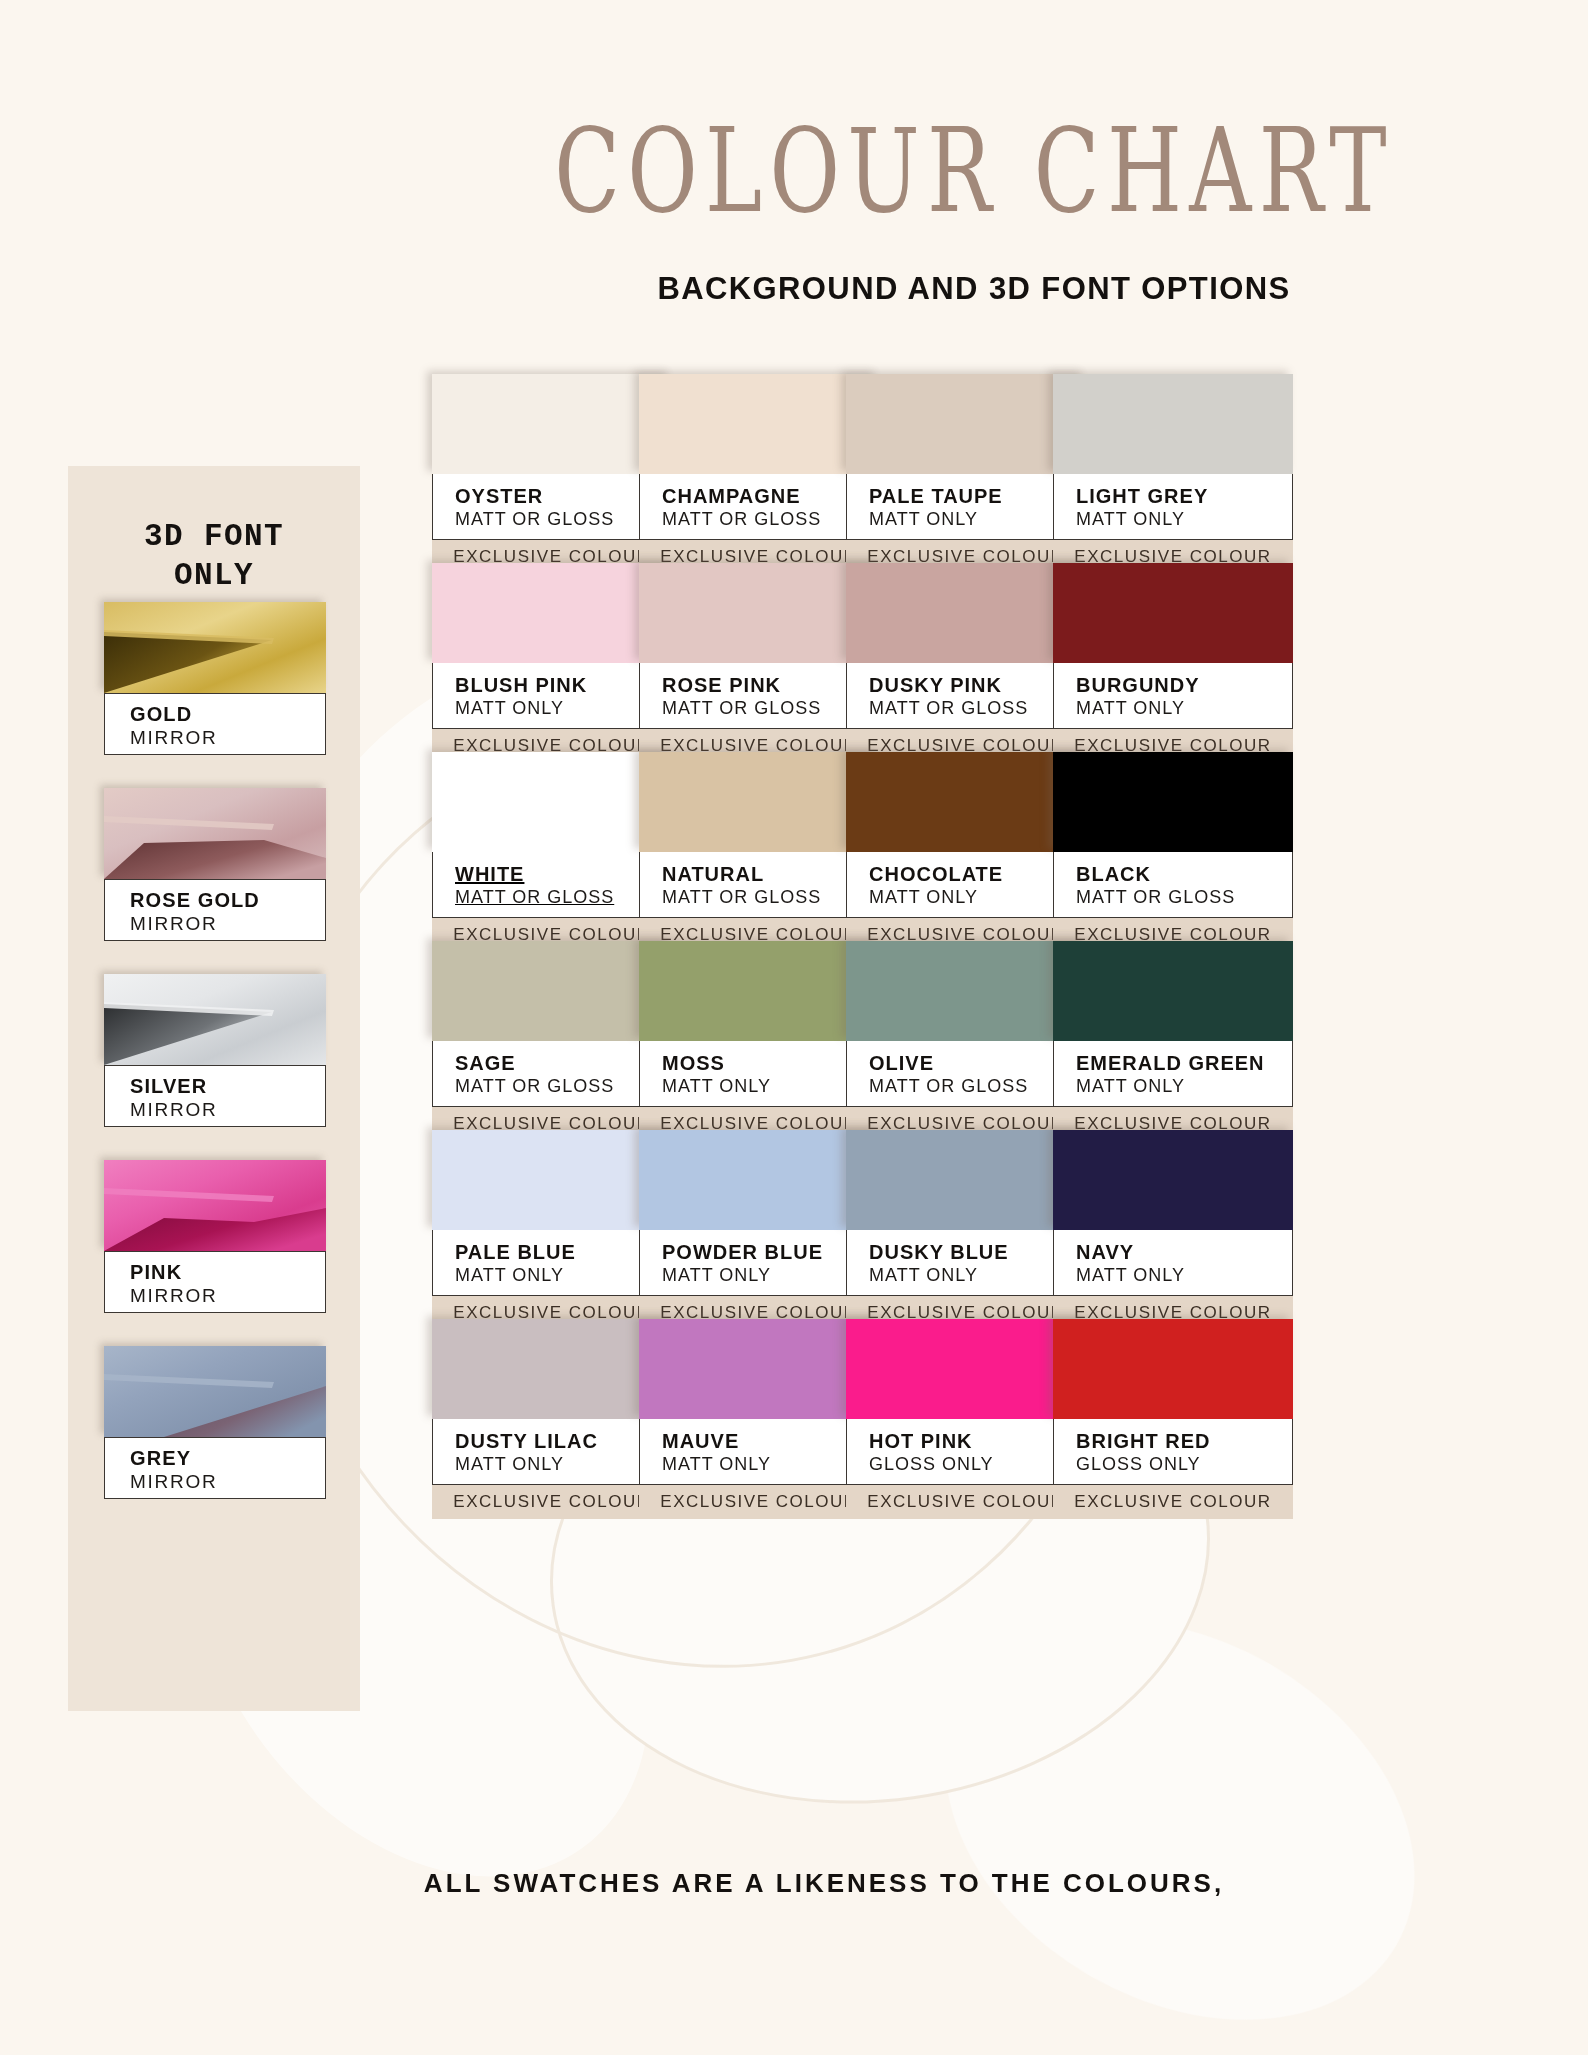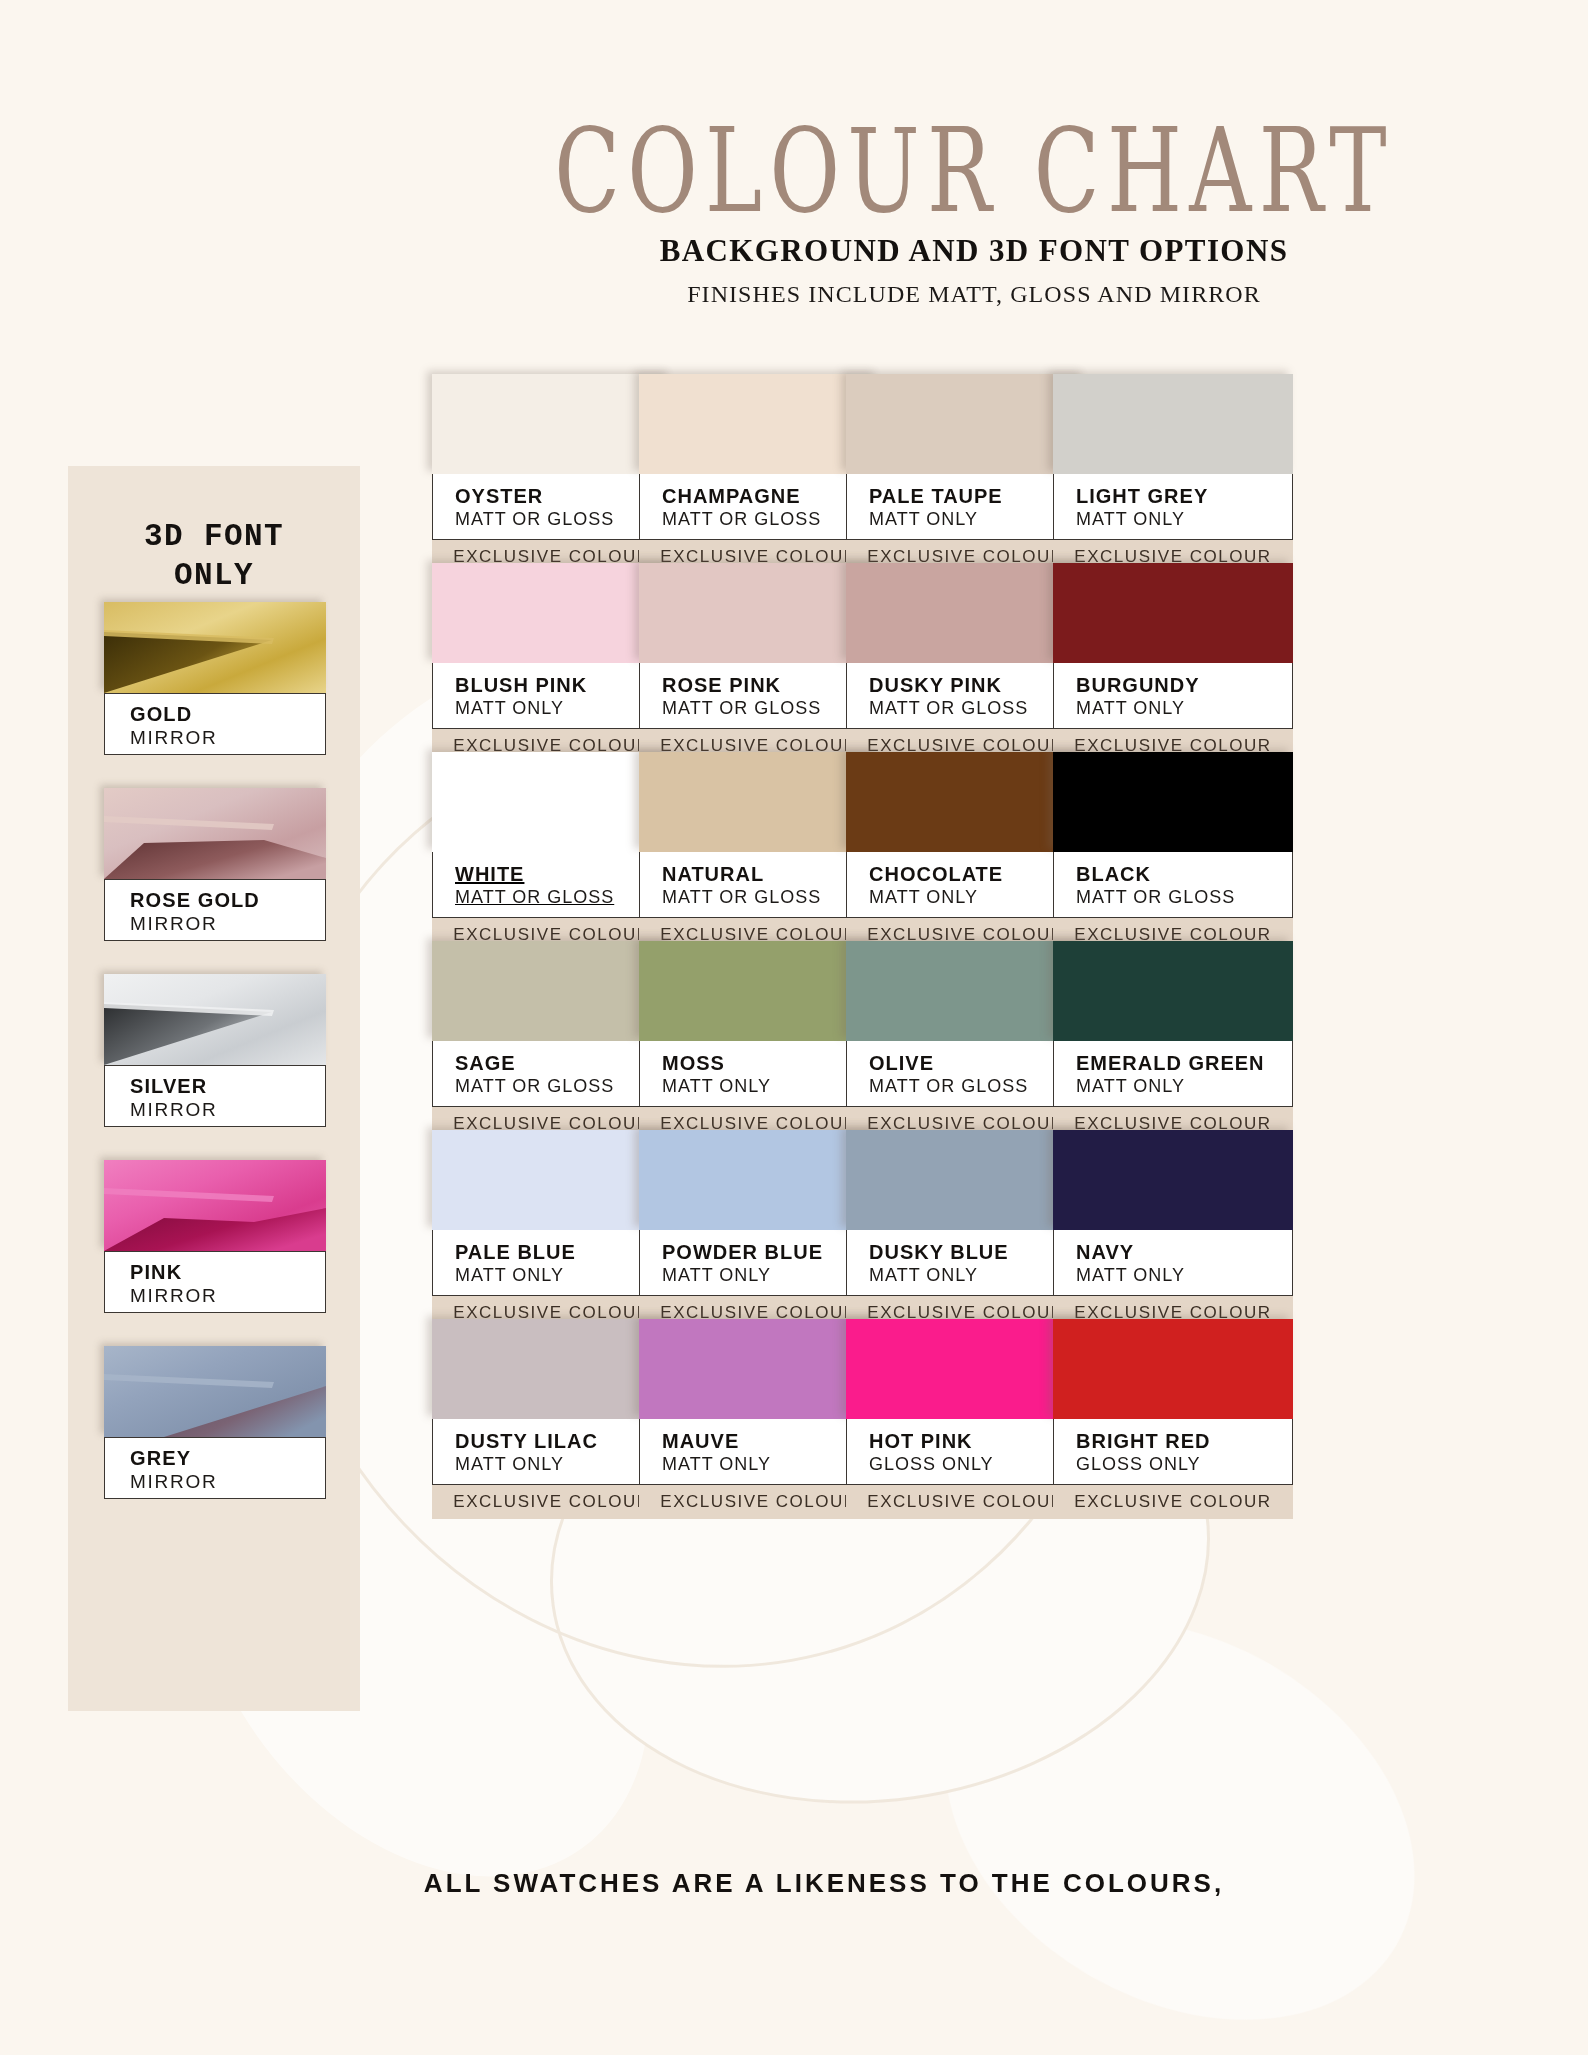--- a/index.html
+++ b/index.html
@@ -40,22 +40,21 @@
     letter-spacing: 0.085em;
     color: #A2897A;
     line-height: 1;
     margin: 0;
     padding-left: 360px;
     transform: scaleY(1.35);
     transform-origin: center top;
   }
   #subtitle-wrap {
     padding-left: 360px;
-    margin-top: 35px;
-    font-family: Liberation Serif, serif;
+    margin-top: 73px;
   }
   #subtitle {
     font-size: 31px;
     font-weight: 700;
     letter-spacing: 0.045em;
     color: #14110F;
     margin: 0;
   }
   #subsubtitle {
     font-size: 24px;
@@ -211,21 +210,20 @@
   <g fill="none" stroke="#EFE6DA" stroke-width="3" opacity="0.9">
     <ellipse cx="700" cy="1200" rx="430" ry="470" transform="rotate(-18 700 1200)"></ellipse>
     <ellipse cx="880" cy="1560" rx="330" ry="240" transform="rotate(-8 880 1560)"></ellipse>
   </g>
 </svg>
 
 <div id="header">
   <h1 id="chart-title">COLOUR  CHART</h1>
   <div id="subtitle-wrap">
     <div id="subtitle">BACKGROUND AND 3D FONT OPTIONS</div>
-    <div id="subsubtitle">FINISHES INCLUDE MATT, GLOSS AND MIRROR</div>
   </div>
 </div>
 
 <div id="sidebar">
   <div id="sidebar-title">3D FONT
 ONLY</div>
   <div id="sidebar-items">
       <div class="mirror-card" style="top: 136px;">
         <svg class="mirror-photo" viewBox="0 0 222 91" preserveAspectRatio="none">
           <defs>

